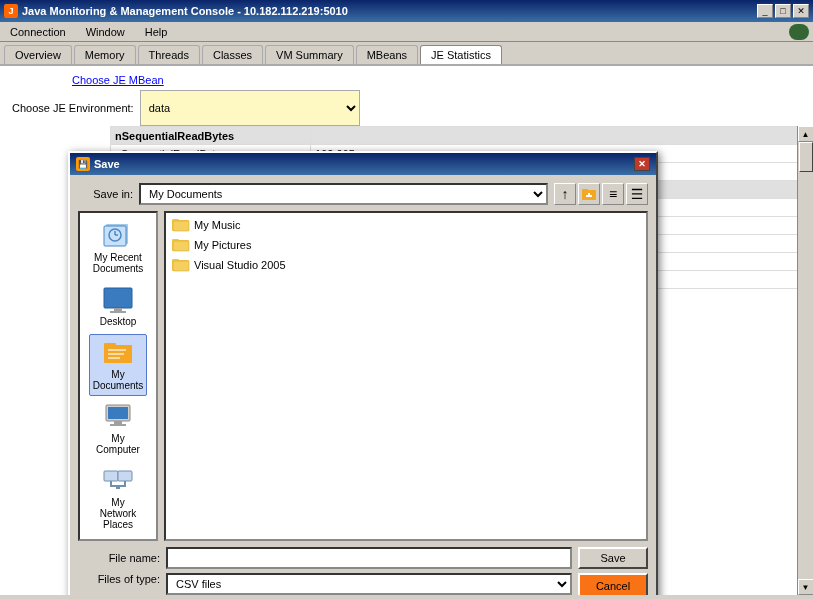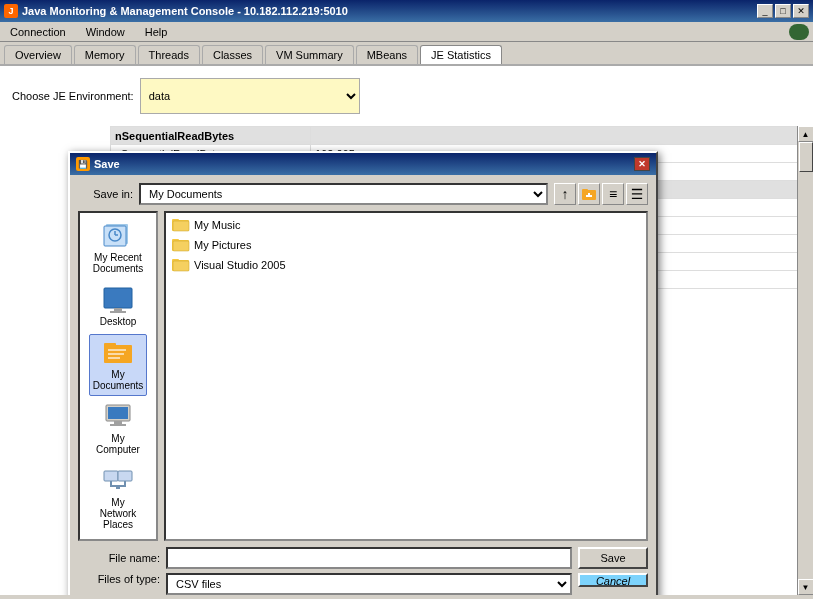--- a/index.html
+++ b/index.html
@@ -317,30 +317,29 @@
     .filetype-label { font-size: 11px; width: 82px; text-align: right; }
     .filetype-select {
       flex: 1;
       height: 22px;
       border: 2px inset #888;
       background: white;
       font-size: 11px;
       padding: 0 4px;
     }
     .cancel-btn {
-      width: 70px; height: 14px;
+      width: 70px; height: 26px;
       border: 2px solid;
       border-top-color: #fff;
       border-left-color: #fff;
       border-right-color: #444;
       border-bottom-color: #444;
-      background: #7dd3fc;
-      font-size: 11px;
-      cursor: pointer;
-      font-style: italic;
+      background: #f97316;
+      font-size: 11px;
+      cursor: pointer;
     }
 
     
     .bg-table {
       position: absolute;
       left: 110px;
       top: 60px;
       right: 0;
       bottom: 0;
       background: white;
@@ -424,20 +423,21 @@
   <div class="tab"><span>Threads</span></div>
   <div class="tab"><span>Classes</span></div>
   <div class="tab"><span>VM Summary</span></div>
   <div class="tab"><span>MBeans</span></div>
   <div class="tab active"><span>JE Statistics</span></div>
 </div>
 
 <div class="main-content">
 
   <div class="choose-section">
+    <div class="choose-mbean">Choose JE MBean</div>
     <div class="choose-env-row">
       <span class="choose-env-label">Choose JE Environment:</span>
       <select class="choose-env-select">
         <option>data</option>
       </select>
     </div>
   </div>
 
   <div class="bg-table">
     <table>

